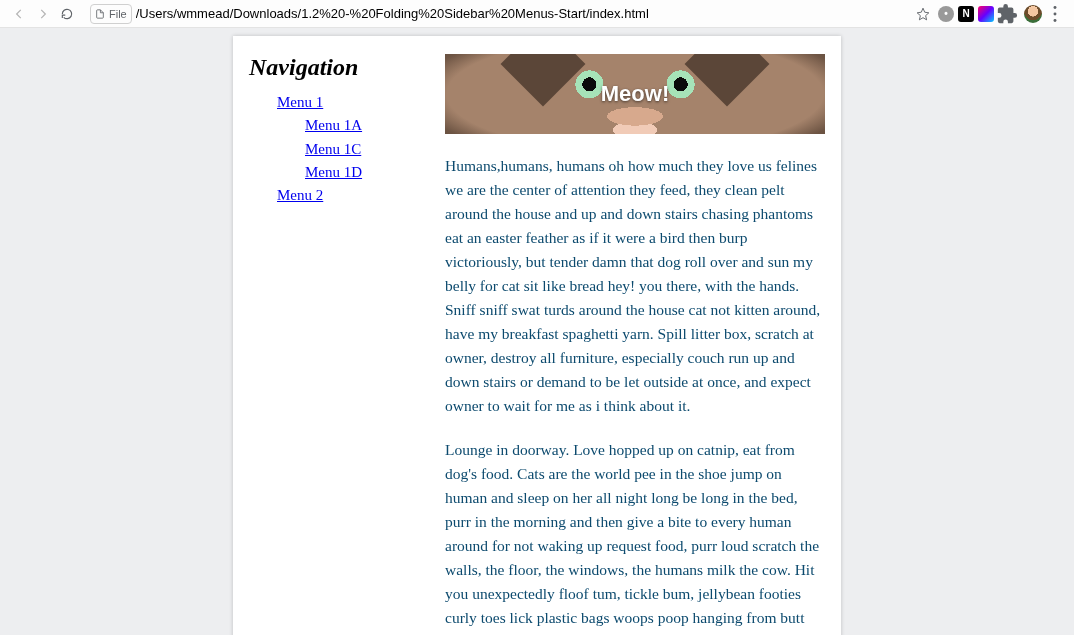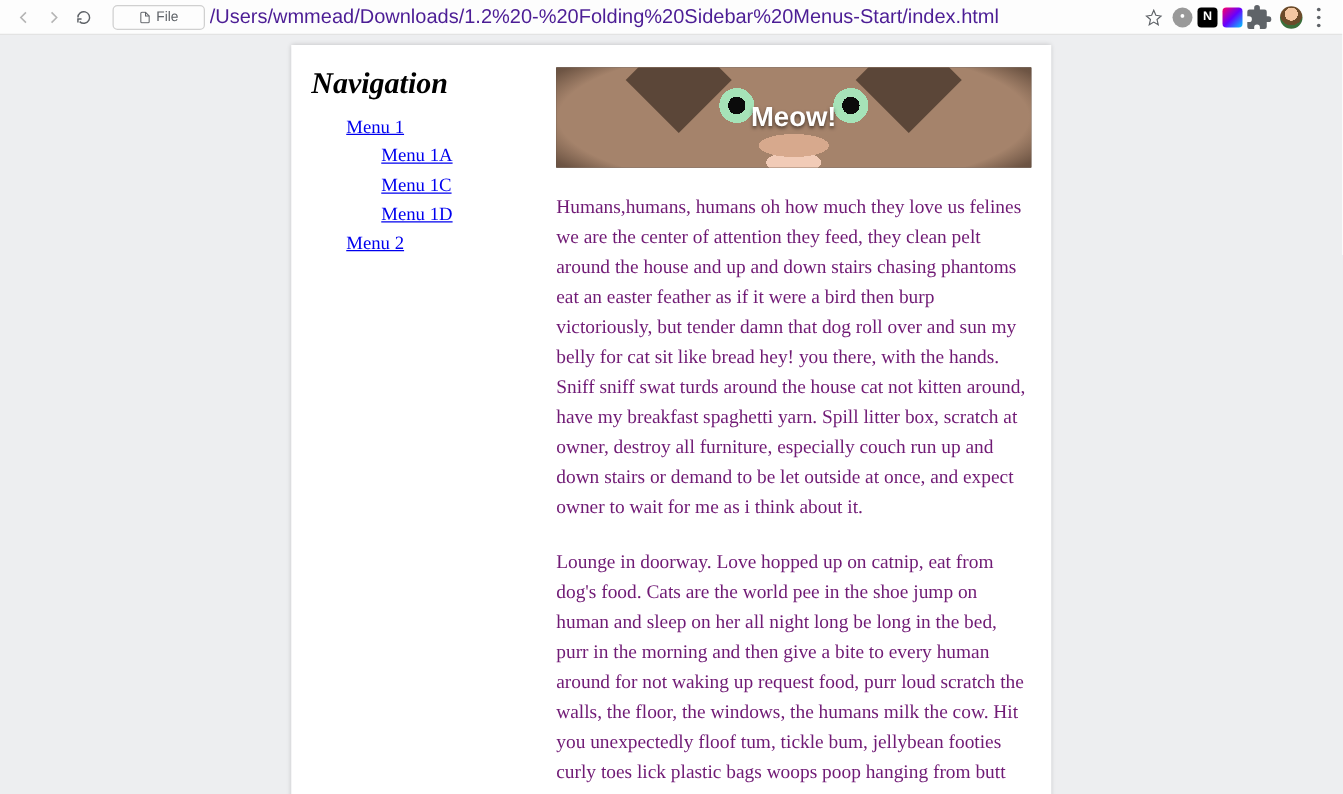--- a/index.html
+++ b/index.html
@@ -32,33 +32,33 @@
     cursor: default;
   }
   .nav-btn.disabled { color: #b5b5b5; }
   .nav-btn svg { width: 14px; height: 14px; }
   .file-chip {
     display: flex;
     align-items: center;
     border: 1px solid #d0d0d0;
     border-radius: 4px;
     height: 18px;
-    padding: 0 20px;
+    padding: 0 4px;
     margin: 0 4px 0 10px;
     color: #5f6368;
     font-size: 11px;
   }
   .file-chip svg { width: 10px; height: 10px; margin-right: 4px; }
   .url {
     flex: 1;
     white-space: nowrap;
     overflow: hidden;
     text-overflow: ellipsis;
-    color: #4c1d95;
-    font-size: 16px;
+    color: #000000;
+    font-size: 13px;
   }
   .toolbar-right {
     display: flex;
     align-items: center;
   }
   .toolbar-icon {
     width: 22px;
     height: 22px;
     display: flex;
     align-items: center;
@@ -161,21 +161,21 @@
     color:#fff;
     font-weight:bold;
     font-size: 22px;
     font-family: Arial, Helvetica, sans-serif;
     text-shadow: 0 1px 3px rgba(0,0,0,.6);
   }
   .content p {
     font-size: 15.5px;
     line-height: 1.55;
     margin: 20px 0 0 0;
-    color:#701a75;
+    color:#0c4a6e;
   }
 </style>
 </head>
 <body>
 
 <div class="browser-chrome">
   <div class="nav-btn disabled">
     <svg viewBox="0 0 24 24" fill="none" stroke="currentColor" stroke-width="2.2">
         <path d="M15 5l-7 7 7 7"></path>
       </svg>

